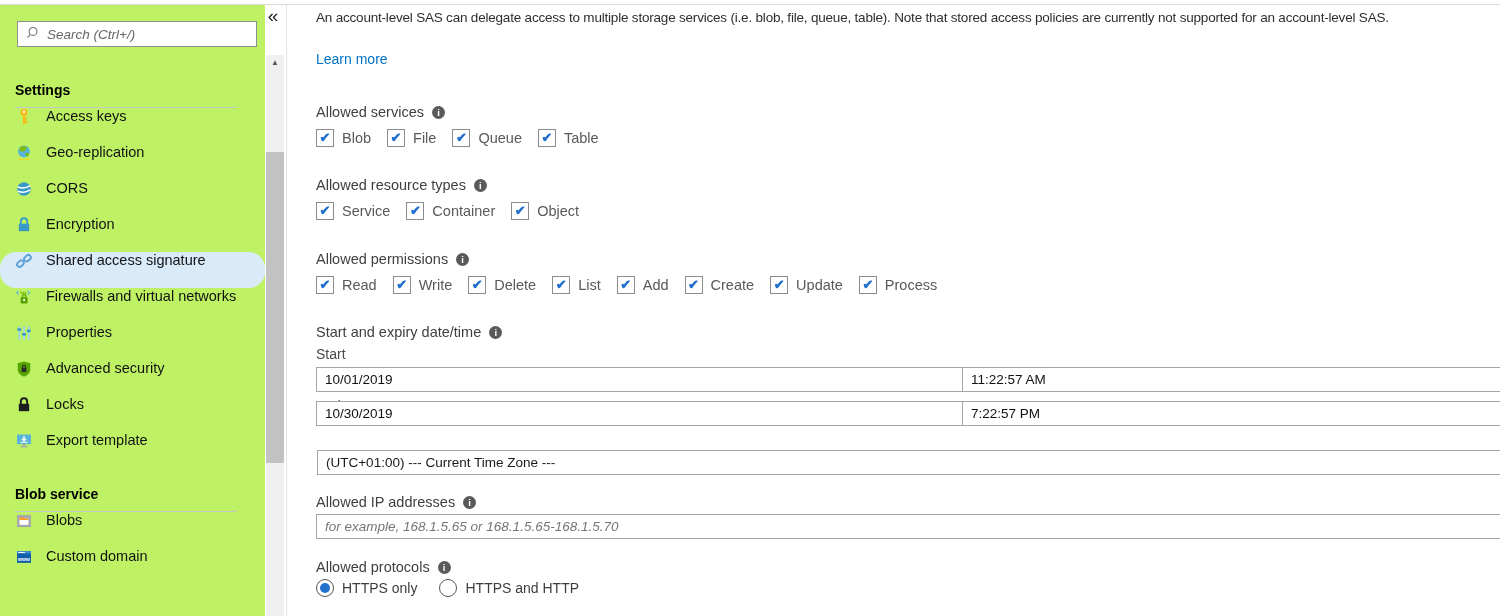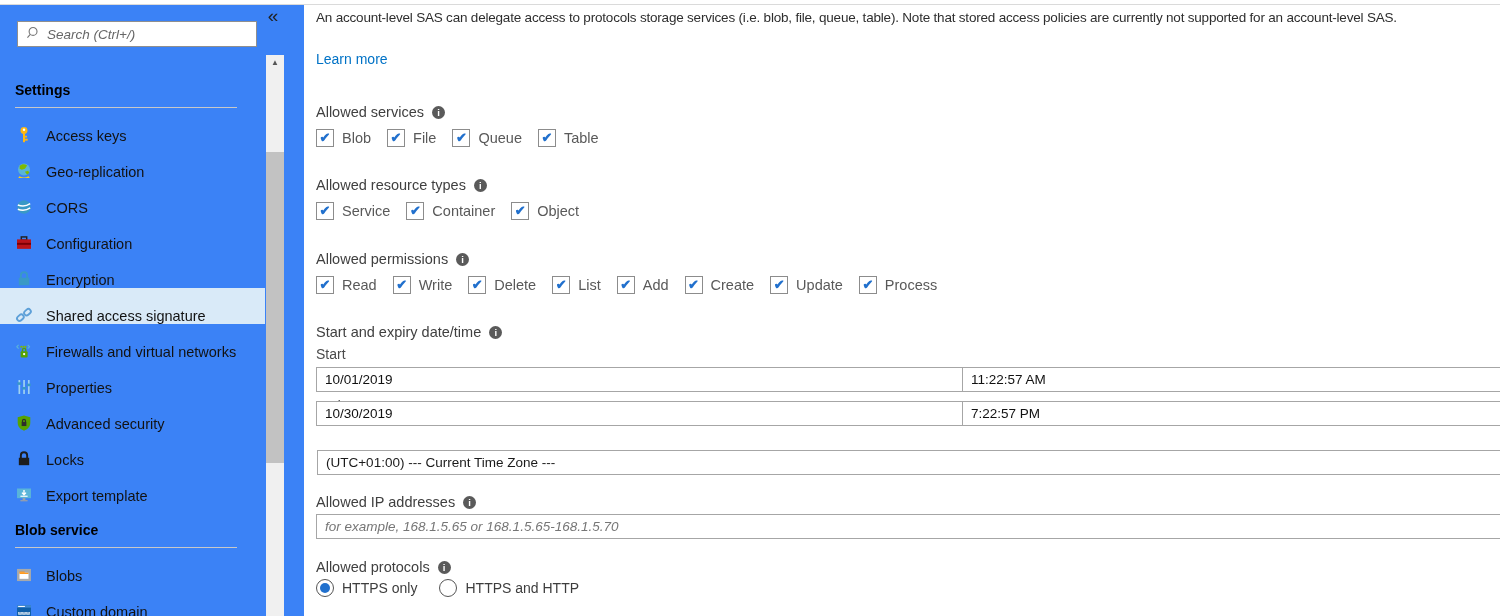--- a/index.html
+++ b/index.html
@@ -10,35 +10,35 @@
   *{margin:0;padding:0;box-sizing:border-box;}
   html,body{width:1500px;height:616px;overflow:hidden;background:#fff;
     font-family:"Liberation Sans",sans-serif;color:#1a1a1a;}
   body{position:relative;}
 
   
   .top-line{position:absolute;top:4px;left:0;width:1500px;height:1px;background:#dadada;}
   .v-divider{position:absolute;left:286px;top:5px;width:1px;height:611px;background:#e3e3e3;}
 
   
-  #sidebar{position:absolute;left:0;top:5px;width:304px;height:611px;background:#3b82f6;}
+  #sidebar{position:absolute;left:0;top:5px;width:265px;height:611px;background:#bef264;}
   .search-box{position:absolute;left:17px;top:16px;width:240px;height:26px;
     border:1px solid #8f8f8f;display:flex;align-items:center;padding:0 7px;gap:7px;background:#fff;}
   .search-box input{border:none;outline:none;flex:1;font-family:inherit;font-size:13.5px;color:#333;min-width:0;}
   .search-box input::placeholder{font-style:italic;color:#666;}
   .collapse-btn{position:absolute;left:260px;top:3px;width:26px;height:26px;
     font-size:19px;color:#222;text-align:center;line-height:26px;cursor:pointer;user-select:none;}
 
   #sidebar-nav{position:absolute;left:0;top:65px;width:265px;}
   .nav-header{margin:12px 15px 0 15px;width:222px;font-size:14px;font-weight:bold;color:#000;
     padding-bottom:9px;border-bottom:1px solid #c8c8c8;}
   .nav-section + .nav-section .nav-header{margin-top:18px;}
-  .nav-item{height:36px;display:flex;align-items:flex-end;padding-left:15px;gap:13px;
+  .nav-item{height:36px;display:flex;align-items:flex-start;padding-left:15px;gap:13px;
     font-size:14.5px;color:#121212;cursor:pointer;}
-  .nav-item.selected{background:var(--sel-bg);}
+  .nav-item.selected{background:var(--sel-bg);border-radius:16px;}
   .nav-item .icon{width:18px;height:18px;flex:none;display:inline-flex;}
   .nav-item .icon svg{width:18px;height:18px;}
 
   
   .scroll-track{position:absolute;left:266px;top:55px;width:18px;height:561px;background:#f0f0f0;}
   .scroll-up{position:absolute;left:266px;top:58px;width:18px;text-align:center;
     font-size:8px;color:#555;cursor:pointer;}
   .scroll-thumb{position:absolute;left:266px;top:152px;width:18px;height:311px;background:#c2c2c2;cursor:grab;}
 
   
@@ -135,30 +135,20 @@
             <svg viewBox="0 0 16 16">
               <circle cx="8" cy="8" r="6" fill="#3999c6"></circle>
               <path d="M2.5 6.2c3.2 1.2 7.8 1 11-1.2M2.5 10c3.2 1.2 7.8 1 11-1.2" stroke="#fff" stroke-width="1.3" fill="none"></path>
             </svg>
           </span>
           <span>CORS</span>
         </div>
         <div class="nav-item">
           <span class="icon">
             <svg viewBox="0 0 16 16">
-              <rect x="5.6" y="2.6" width="4.8" height="2.8" fill="none" stroke="#222" stroke-width="1.3"></rect>
-              <rect x="1.8" y="4.8" width="12.4" height="8.4" fill="#ba141a"></rect>
-              <rect x="1.8" y="7.9" width="12.4" height="1.7" fill="#7a0004"></rect>
-            </svg>
-          </span>
-          <span>Configuration</span>
-        </div>
-        <div class="nav-item">
-          <span class="icon">
-            <svg viewBox="0 0 16 16">
               <path d="M5.2 7V4.8a2.8 2.8 0 0 1 5.6 0V7" stroke="#3999c6" stroke-width="1.6" fill="none"></path>
               <rect x="3.4" y="6.9" width="9.2" height="6.6" fill="#3999c6"></rect>
             </svg>
           </span>
           <span>Encryption</span>
         </div>
         <div class="nav-item selected">
           <span class="icon">
             <svg viewBox="0 0 16 16">
               <g stroke="#5ea0d8" stroke-width="1.7" fill="none">
@@ -256,21 +246,21 @@
       </div>
     </div>
 </div>
 
 <div class="collapse-btn">«</div>
 <div class="scroll-track"></div>
 <div class="scroll-up">▲</div>
 <div class="scroll-thumb"></div>
 
 <div id="content">
-  <div class="blk intro">An account-level SAS can delegate access to protocols storage services (i.e. blob, file, queue, table). Note that stored access policies are currently not supported for an account-level SAS.</div>
+  <div class="blk intro">An account-level SAS can delegate access to multiple storage services (i.e. blob, file, queue, table). Note that stored access policies are currently not supported for an account-level SAS.</div>
   <a class="blk learn-more">Learn more</a>
 
   <div class="blk field-label lbl-services">
     <span>Allowed services</span>
     <span class="info-icon">i</span>
   </div>
   <div class="blk cb-row row-services">
       <label class="cb">
         <span class="cb-box">✔</span>
         <span class="cb-text">Blob</span>

